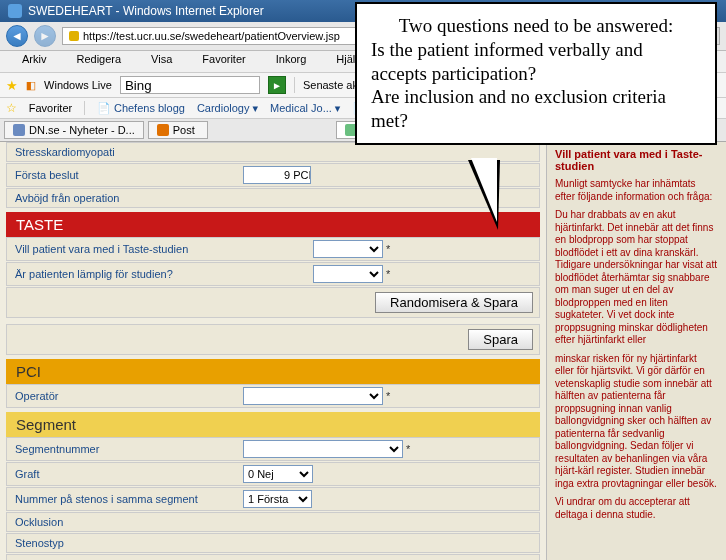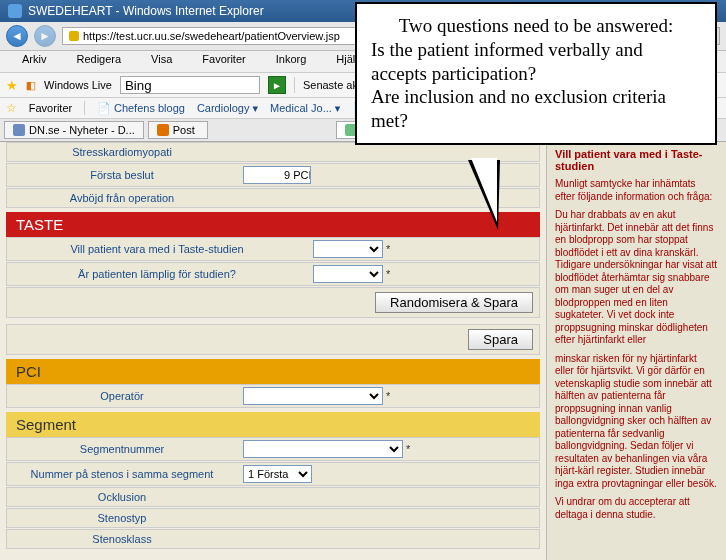--- a/index.html
+++ b/index.html
@@ -32,21 +32,21 @@
   .tab.active { background: #fff; }
   .tab-icon { width: 12px; height: 12px; background: #6a8ac0; border-radius: 2px; }
   
   .content { display: flex; height: calc(560px - 135px); }
   .mainpane { flex: 1; background: #f0ede0; overflow-y: auto; padding: 0 6px; font-size: 11px; }
   .sidepane { width: 180px; background: #e8e4d4; border-left: 1px solid #bbb; padding: 6px 8px; font-size: 10px; color: #333; overflow: hidden; }
   .sidepane .side-title { font-weight: bold; color: #a00000; margin-bottom: 6px; font-size: 11px; }
   .sidepane p { margin-bottom: 6px; color: #a00000; line-height: 1.25; }
   
   .row { display: flex; align-items: center; border: 1px solid #ccc; background: #ece8d8; margin-bottom: 1px; }
-  .row .lbl { width: 230px; padding: 3px 8px; color: #1a4a8a; text-align: center; }
+  .row .lbl { width: 230px; padding: 3px 8px; color: #1a4a8a; }
   .row .fld { flex: 1; padding: 2px 6px; display:flex; align-items:center; gap:3px;}
   .row select, .row input[type=text] { font-size: 11px; border: 1px solid #7a9ac0; background: #fff; height: 18px; }
   .row select { width: 70px; }
   .ast { color: #333; }
   
   .section-hdr { padding: 4px 10px; font-size: 15px; color: #fff; margin-top: 4px; }
   .section-hdr.red { background: #c81818; }
   .section-hdr.orange { background: #e8a000; color: #333; }
   .section-hdr.yellow { background: #f0d050; color: #333; }
   
@@ -179,20 +179,26 @@
 
     <div class="section-hdr yellow">Segment</div>
     <div class="row">
       <div class="lbl">Segmentnummer</div>
       <div class="fld">
           <select style="width:160px"><option></option></select>
           <span class="ast">*</span>
         </div>
     </div>
     <div class="row">
+      <div class="lbl">Graft</div>
+      <div class="fld">
+          <select><option>0 Nej</option></select>
+        </div>
+    </div>
+    <div class="row">
       <div class="lbl">Nummer på stenos i samma segment</div>
       <div class="fld">
           <select style="width:69px"><option>1 Första</option></select>
         </div>
     </div>
     <div class="row">
       <div class="lbl">Ocklusion</div>
       <div class="fld"></div>
     </div>
     <div class="row">

